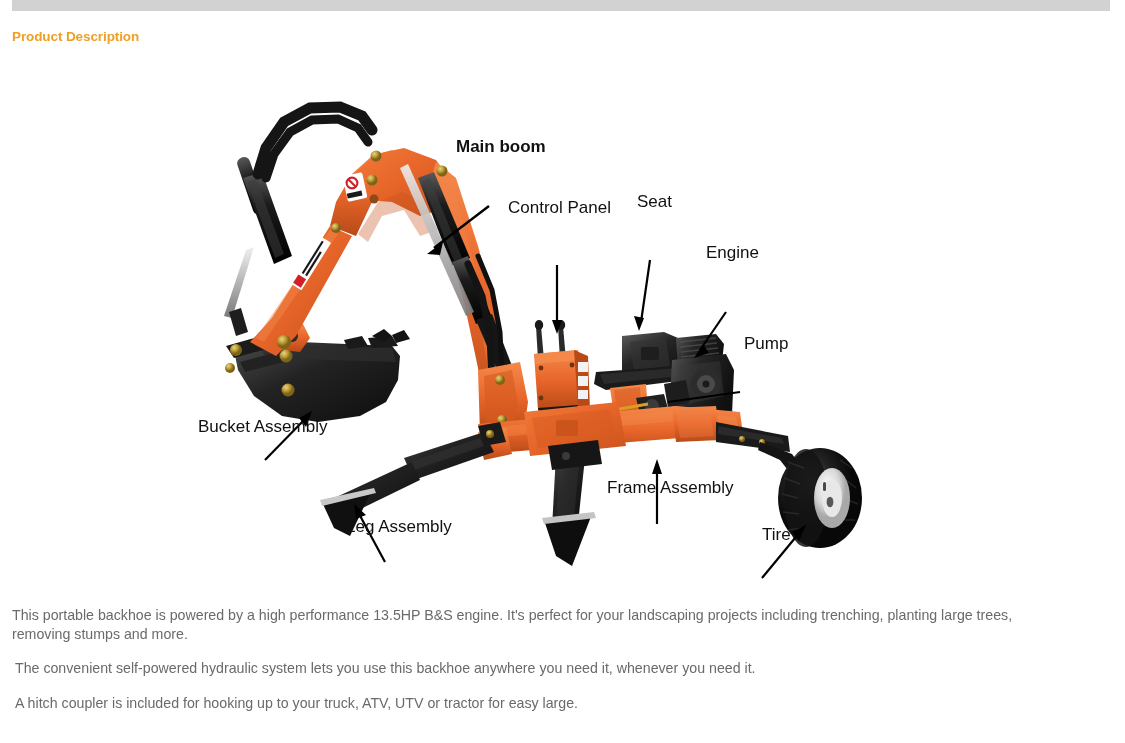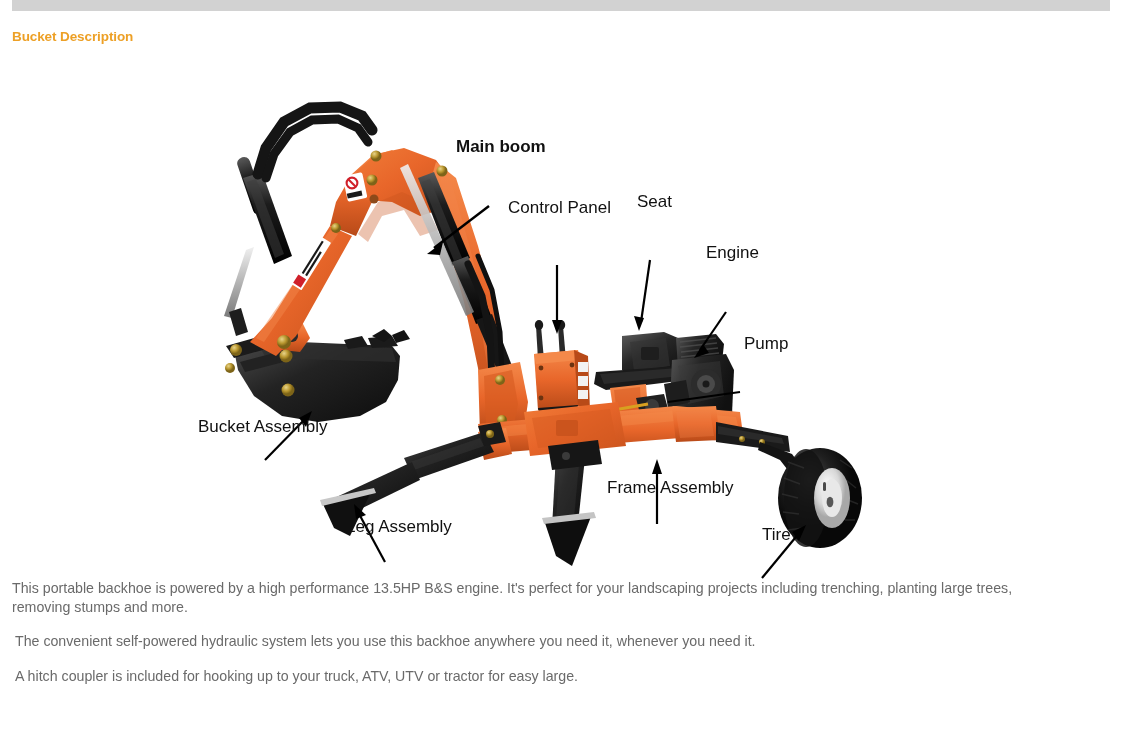--- a/index.html
+++ b/index.html
@@ -44,40 +44,40 @@
     top: 50px;
     width: 983px;
     height: 545px;
   }
   #product-figure svg { display: block; }
 
   
   #description-block {
     position: absolute;
     left: 12px;
-    top: 579px;
+    top: 606px;
     width: 1030px;
     color: #6a6a6a;
     font-size: 14.2px;
     font-family: "Liberation Sans", sans-serif;
   }
   .desc-para {
     margin: 0;
     line-height: 19px;
   }
   .desc-para.p1 { width: 1005px; }
   .desc-para.p2 { margin-top: 15px; text-indent: 3px; }
   .desc-para.p3 { margin-top: 16px; text-indent: 3px; }
 </style>
 </head>
 <body>
 
 <div id="top-bar"></div>
 
-<div id="section-heading">Bucket Description</div>
+<div id="section-heading">Product Description</div>
 
 <div id="product-figure">
 <svg width="1125" height="545" viewBox="0 0 1125 545" xmlns="http://www.w3.org/2000/svg">
   <defs>
     <linearGradient id="orangeGrad" x1="0" y1="0" x2="1" y2="1">
       <stop offset="0%" stop-color="#f07c38"></stop>
       <stop offset="45%" stop-color="#e8662a"></stop>
       <stop offset="100%" stop-color="#c8521c"></stop>
     </linearGradient>
     <linearGradient id="orangeGradV" x1="0" y1="0" x2="0" y2="1">

